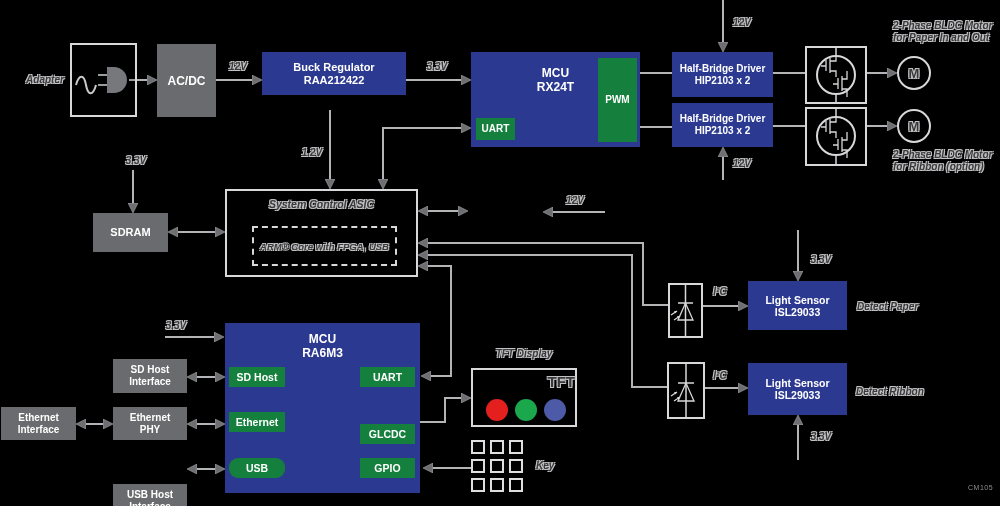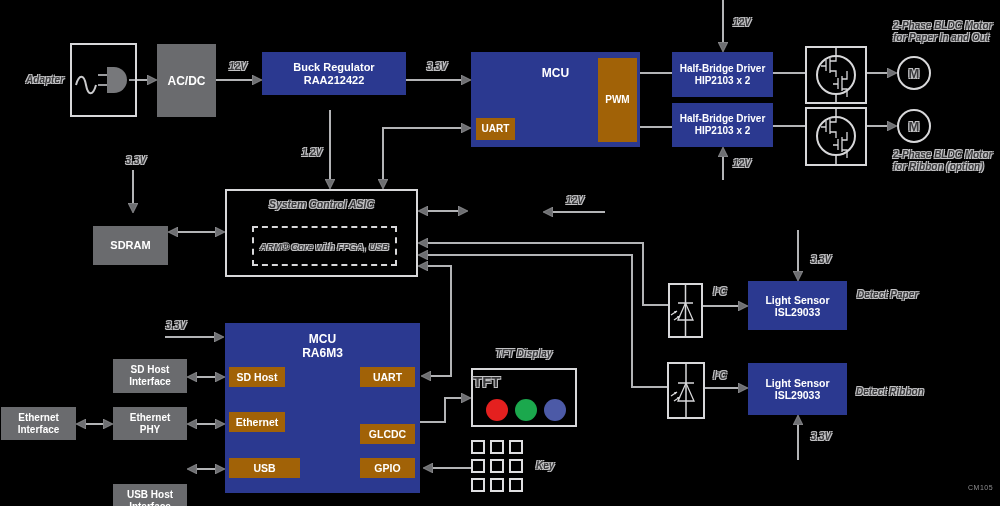--- a/index.html
+++ b/index.html
@@ -2,21 +2,21 @@
 <html><head>
 <meta charset="utf-8">
 <style>
   html,body{margin:0;padding:0;background:#000;}
   #stage{position:relative;width:1000px;height:506px;background:#000;overflow:hidden;
          font-family:"Liberation Sans",sans-serif;}
   .abs{position:absolute;box-sizing:border-box;}
   .box{position:absolute;box-sizing:border-box;display:flex;flex-direction:column;
        align-items:center;justify-content:center;text-align:center;font-weight:bold;}
   .blue{background:#2b3990;color:#fff;}
-  .cyan{background:#a16207;color:#fff;}
+  .cyan{background:#15803d;color:#fff;}
   .gray{background:#6a6b6e;color:#fff;}
   .outline{border:2px solid #d8d8da;background:transparent;}
   .halo{color:#39393b;font-weight:bold;font-style:italic;
         text-shadow:-1px -1px 0 #c2c2c4,1px -1px 0 #c2c2c4,-1px 1px 0 #c2c2c4,1px 1px 0 #c2c2c4;}
   .halo-u{color:#39393b;font-weight:bold;
         text-shadow:-1px -1px 0 #c2c2c4,1px -1px 0 #c2c2c4,-1px 1px 0 #c2c2c4,1px 1px 0 #c2c2c4;}
   .lbl{position:absolute;text-align:center;font-size:10px;line-height:12px;}
   .lbl-left{text-align:left;}
   .t11{font-size:11px;line-height:13px;}
   .t10{font-size:10px;line-height:12px;}
@@ -133,20 +133,21 @@
     <span>RAA212422</span>
   </div>
 
   <div class="lbl halo" style="left:417px;top:61px;width:40px;">3.3V</div>
 
   <div class="lbl halo" style="left:292px;top:147px;width:40px;">1.2V</div>
 
   <div class="abs blue" style="left:471px;top:52px;width:169px;height:95px;background:#2b3990;color:#fff;">
     <div class="abs t12" style="left:0;top:14px;width:100%;text-align:center;font-weight:bold;">
       <div>MCU</div>
+      <div>RX24T</div>
     </div>
     <div class="box cyan t10" style="left:127px;top:6px;width:39px;height:84px;">
       <span>PWM</span>
     </div>
     <div class="box cyan t10" style="left:5px;top:66px;width:39px;height:22px;">
       <span>UART</span>
     </div>
   </div>
 
   <div class="lbl halo" style="left:722px;top:17px;width:40px;">12V</div>
@@ -176,21 +177,21 @@
     <span class="halo-u" style="font-size:13px;">M</span>
   </div>
 
   <div class="lbl halo lbl-left" style="left:893px;top:149px;width:110px;">
     <div>2-Phase BLDC Motor</div>
     <div>for Ribbon (option)</div>
   </div>
 
   <div class="lbl halo" style="left:116px;top:155px;width:40px;">3.3V</div>
 
-  <div class="box gray t11" style="left:93px;top:226px;width:75px;height:39px;">
+  <div class="box gray t11" style="left:93px;top:213px;width:75px;height:39px;">
     <span>SDRAM</span>
   </div>
 
   <div class="abs outline" style="left:225px;top:189px;width:193px;height:88px;">
     <div class="abs" style="left:25px;top:35px;width:145px;height:40px;border:2px dashed #d8d8da;
                 display:flex;align-items:center;justify-content:center;">
       <span class="halo" style="font-size:9.5px;">ARM® Core with FPGA, USB</span>
     </div>
     <div class="abs halo" style="left:0;top:7px;width:100%;text-align:center;font-size:10.5px;">System Control ASIC</div>
   </div>
@@ -200,21 +201,21 @@
 
   <div class="lbl halo" style="left:801px;top:254px;width:40px;">3.3V</div>
 
   <div class="lbl halo" style="left:706px;top:286px;width:28px;">I²C</div>
 
   <div class="box blue t10" style="left:748px;top:281px;width:99px;height:49px;font-size:10.5px;">
     <span>Light Sensor</span>
     <span>ISL29033</span>
   </div>
 
-  <div class="lbl halo lbl-left" style="left:857px;top:289px;width:90px;">Detect Paper</div>
+  <div class="lbl halo lbl-left" style="left:857px;top:301px;width:90px;">Detect Paper</div>
 
   <div class="lbl halo" style="left:706px;top:370px;width:28px;">I²C</div>
 
   <div class="box blue t10" style="left:748px;top:363px;width:99px;height:52px;font-size:10.5px;">
     <span>Light Sensor</span>
     <span>ISL29033</span>
   </div>
 
   <div class="lbl halo lbl-left" style="left:856px;top:386px;width:90px;">Detect Ribbon</div>
 
@@ -226,21 +227,21 @@
     <div class="abs t12" style="left:0;top:9px;width:100%;text-align:center;font-weight:bold;">
       <div>MCU</div>
       <div>RA6M3</div>
     </div>
     <div class="box cyan" style="left:4px;top:44px;width:56px;height:20px;font-size:10.5px;">
       <span>SD Host</span>
     </div>
     <div class="box cyan" style="left:4px;top:89px;width:56px;height:20px;font-size:10.5px;">
       <span>Ethernet</span>
     </div>
-    <div class="box cyan" style="left:4px;top:135px;width:71px;height:20px;font-size:10.5px;">
+    <div class="box cyan" style="left:4px;top:135px;width:56px;height:20px;font-size:10.5px;border-radius:9px;">
       <span>USB</span>
     </div>
     <div class="box cyan" style="left:135px;top:44px;width:55px;height:20px;font-size:10.5px;">
       <span>UART</span>
     </div>
     <div class="box cyan" style="left:135px;top:89px;width:55px;height:20px;font-size:10.5px;margin-top:12px;">
       <span>GLCDC</span>
     </div>
     <div class="box cyan" style="left:135px;top:135px;width:55px;height:20px;font-size:10.5px;">
       <span>GPIO</span>
@@ -263,21 +264,21 @@
   </div>
 
   <div class="box gray t10" style="left:113px;top:452px;width:74px;height:33px;margin-top:32px;">
     <span>USB Host</span>
     <span>Interface</span>
   </div>
 
   <div class="lbl halo" style="left:474px;top:348px;width:100px;">TFT Display</div>
 
   <div class="abs outline" style="left:471px;top:368px;width:106px;height:59px;">
-    <div class="abs halo-u" style="left:0;top:3px;width:100%;text-align:left;font-size:15px;">TFT</div>
+    <div class="abs halo-u" style="left:0;top:3px;width:100%;text-align:right;font-size:15px;">TFT</div>
     <div class="abs circle" style="left:13px;top:29px;width:22px;height:22px;background:#e4201f;"></div>
     <div class="abs circle" style="left:42px;top:29px;width:22px;height:22px;background:#1ba84d;"></div>
     <div class="abs circle" style="left:71px;top:29px;width:22px;height:22px;background:#4c5aa7;"></div>
   </div>
 
   <div class="abs" style="left:471px;top:440px;width:52px;height:52px;">
     <div class="abs" style="left:0;top:0;width:14px;height:14px;border:2px solid #dfdfe1;"></div>
     <div class="abs" style="left:19px;top:0;width:14px;height:14px;border:2px solid #dfdfe1;"></div>
     <div class="abs" style="left:38px;top:0;width:14px;height:14px;border:2px solid #dfdfe1;"></div>
     <div class="abs" style="left:0;top:19px;width:14px;height:14px;border:2px solid #dfdfe1;"></div>

